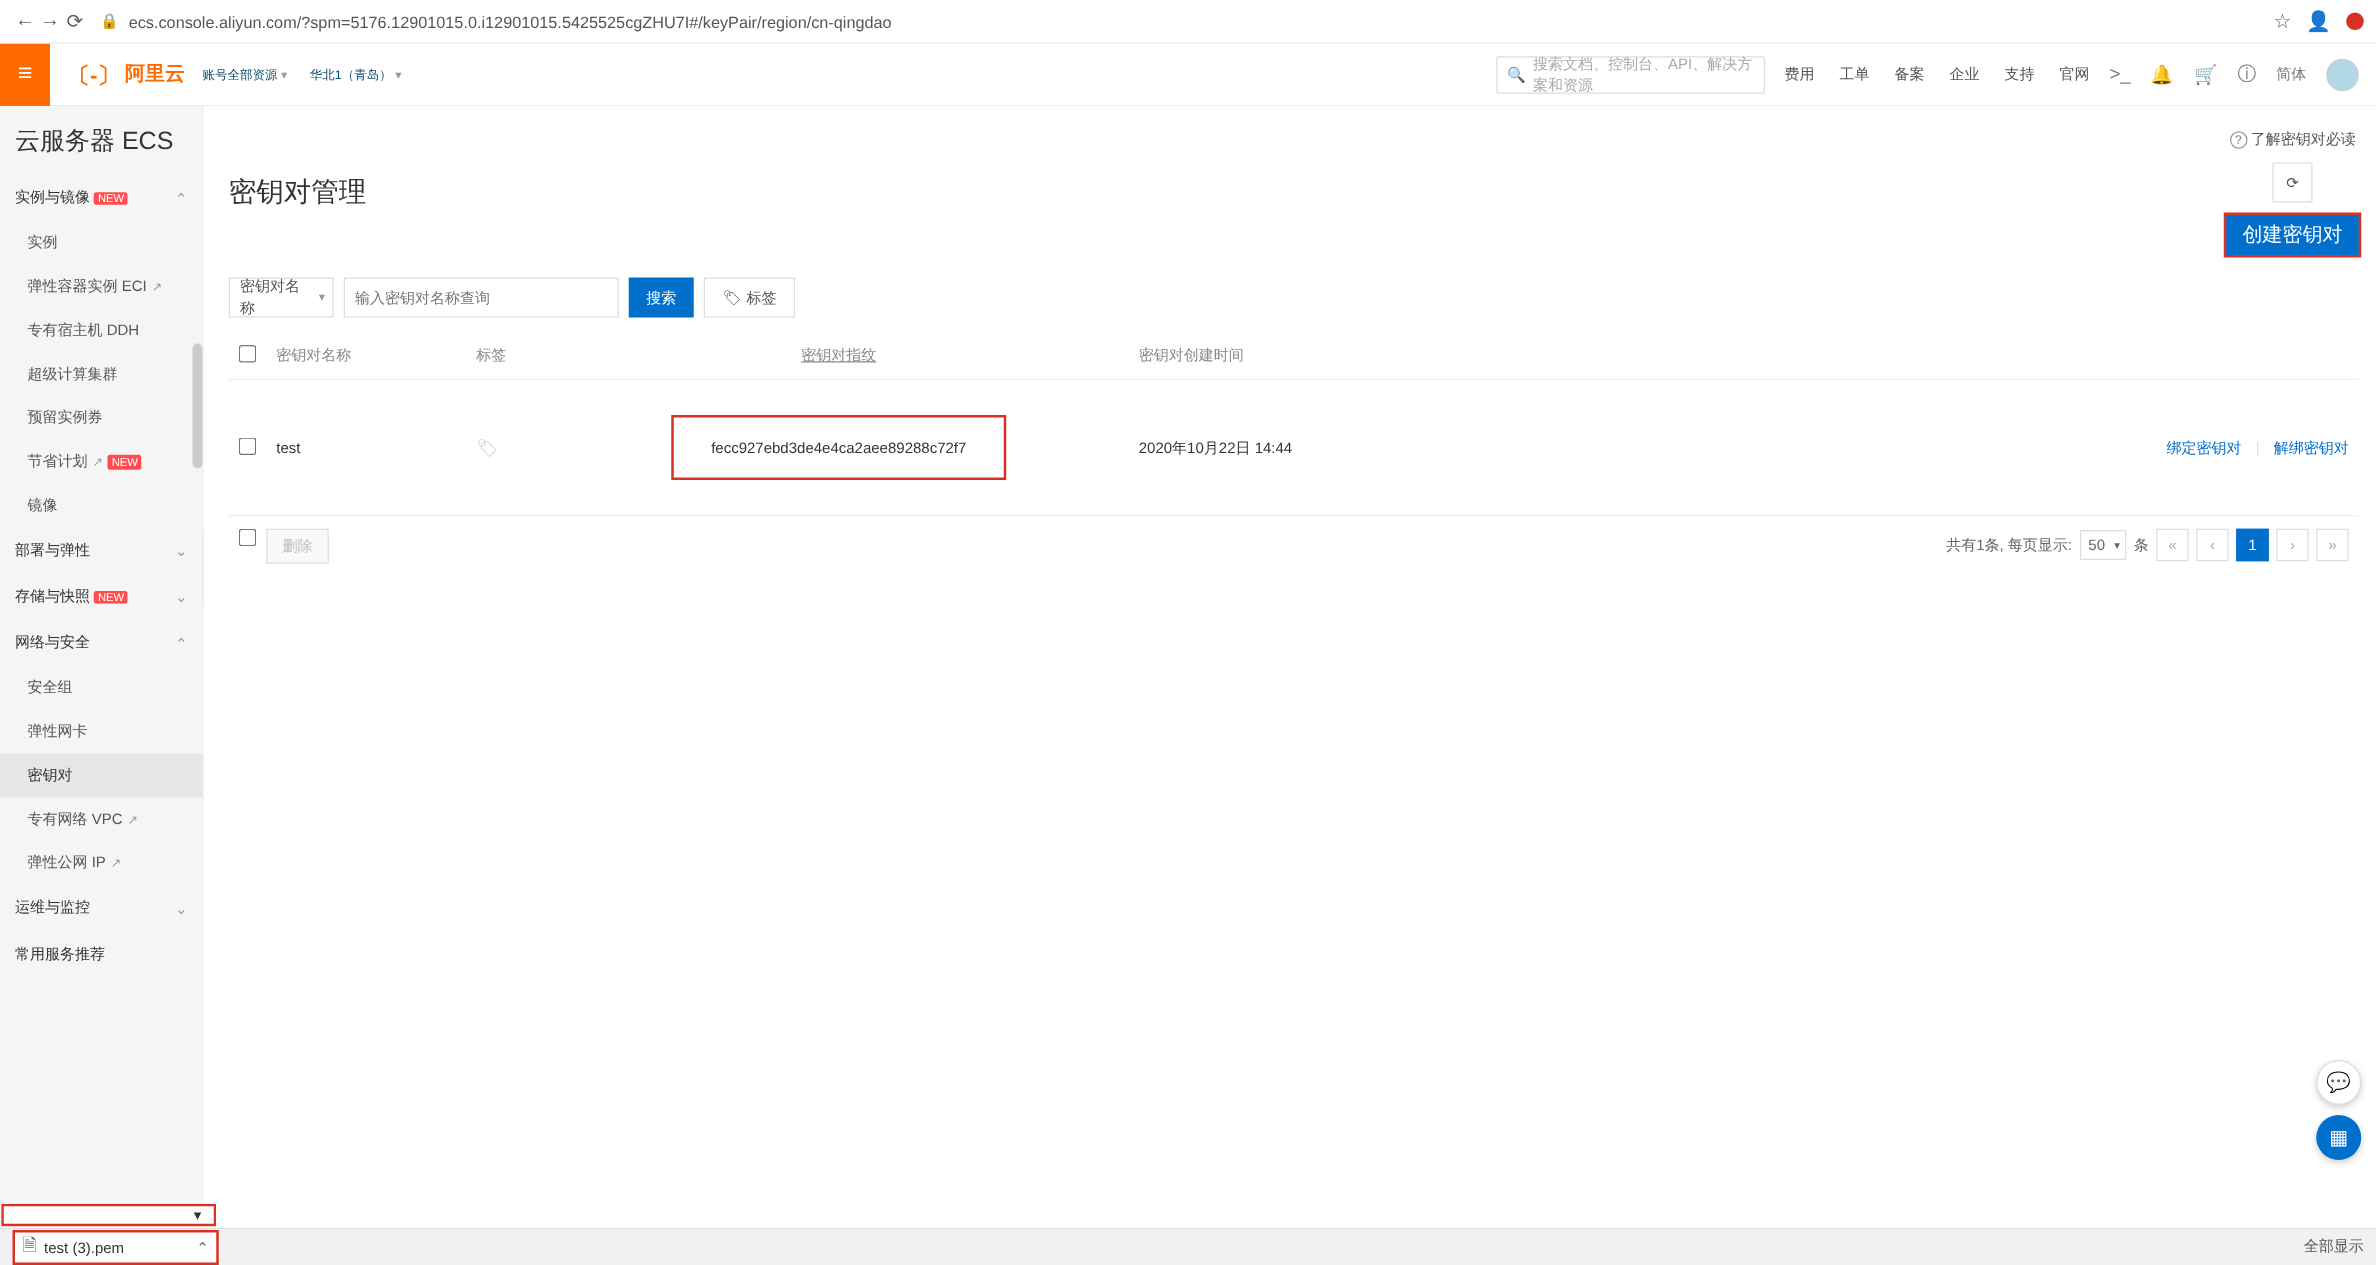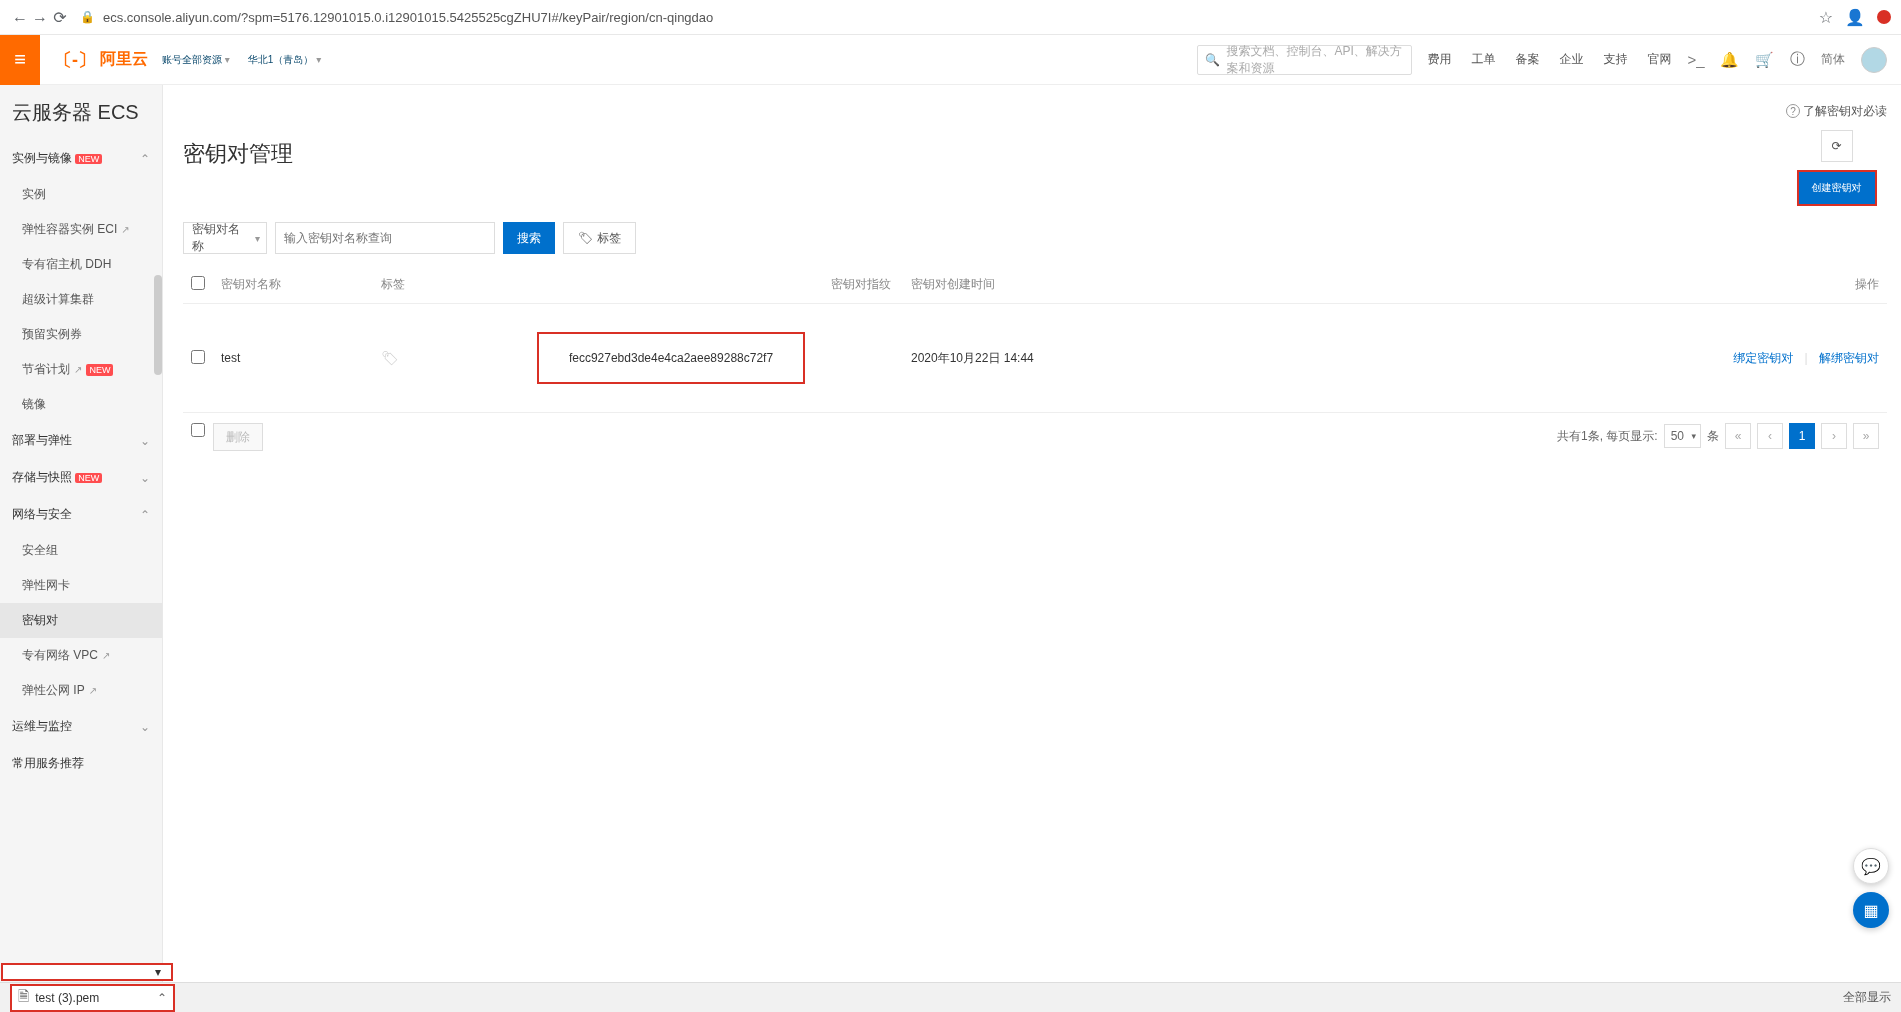--- a/index.html
+++ b/index.html
@@ -44,21 +44,21 @@
   .side-collapse { position: absolute; right: -12px; top: 340px; width: 12px; height: 60px; background: #e6e6e6; border: 1px solid #ddd; border-radius: 0 4px 4px 0; display: flex; align-items: center; justify-content: center; color: #999; font-size: 10px; cursor: pointer; }
 
   
   .main { flex: 1; padding: 18px 14px 18px 20px; position: relative; background: #fff; }
   .page-head { display: flex; align-items: center; justify-content: space-between; margin-bottom: 18px; }
   .page-title { font-size: 22px; color: #333; }
   .page-actions { display: flex; align-items: center; gap: 10px; flex-direction: column; }
   .help-link { color: #555; font-size: 12px; }
   .help-link .q { display: inline-block; width: 14px; height: 14px; border: 1px solid #999; border-radius: 50%; text-align: center; line-height: 13px; font-size: 10px; color: #888; margin-right: 3px; }
   .refresh-btn { width: 32px; height: 32px; border: 1px solid #ddd; background: #fff; display: flex; align-items: center; justify-content: center; color: #555; cursor: pointer; }
-  .btn-primary { background: #0070cc; color: #fff; border: 1px solid #0070cc; height: 32px; padding: 0 12px; font-size: 10px; cursor: pointer; }
+  .btn-primary { background: #0070cc; color: #fff; border: 1px solid #0070cc; height: 32px; padding: 0 12px; font-size: 16px; cursor: pointer; }
   .red-box { outline: 2px solid #d93025; outline-offset: 0px; }
 
   
   .toolbar { display: flex; gap: 8px; margin-bottom: 12px; }
   .select { height: 32px; border: 1px solid #ddd; padding: 0 20px 0 8px; background: #fff; font-size: 12px; color: #555; cursor: pointer; position: relative; display: flex; align-items: center; width: 84px; }
   .select::after { content: "▾"; position: absolute; right: 6px; color: #999; font-size: 10px; }
   .text-input { height: 32px; border: 1px solid #ddd; width: 220px; padding: 0 8px; font-size: 12px; color: #aaa; }
   .btn-search { height: 32px; background: #0070cc; color: #fff; border: none; padding: 0 14px; font-size: 12px; cursor: pointer; }
   .btn-tag { height: 32px; background: #fff; border: 1px solid #ddd; padding: 0 14px; font-size: 12px; cursor: pointer; display: flex; align-items: center; gap: 4px; color: #555; }
 
@@ -230,23 +230,22 @@
         <span>🏷</span>
           <span>标签</span>
       </button>
     </div>
 
     <div class="tbl">
       <div class="tbl-head">
         <div class="col-chk"><input type="checkbox" style=""></div>
         <div class="col-name">密钥对名称</div>
         <div class="col-tag">标签</div>
-        <div class="col-fp" style="text-align:right;">密钥对指纹</div>
+        <div class="col-fp" style="text-align:center;text-decoration:underline;">密钥对指纹</div>
         <div class="col-time">密钥对创建时间</div>
-        <div class="col-actions">操作</div>
       </div>
 
       <div class="tbl-row">
         <div class="col-chk"><input type="checkbox" style=""></div>
         <div class="col-name">test</div>
         <div class="col-tag"><span class="tag-icon">🏷</span></div>
         <div class="col-fp">
           <span class="fp-box">fecc927ebd3de4e4ca2aee89288c72f7</span>
         </div>
         <div class="col-time">2020年10月22日 14:44</div>

